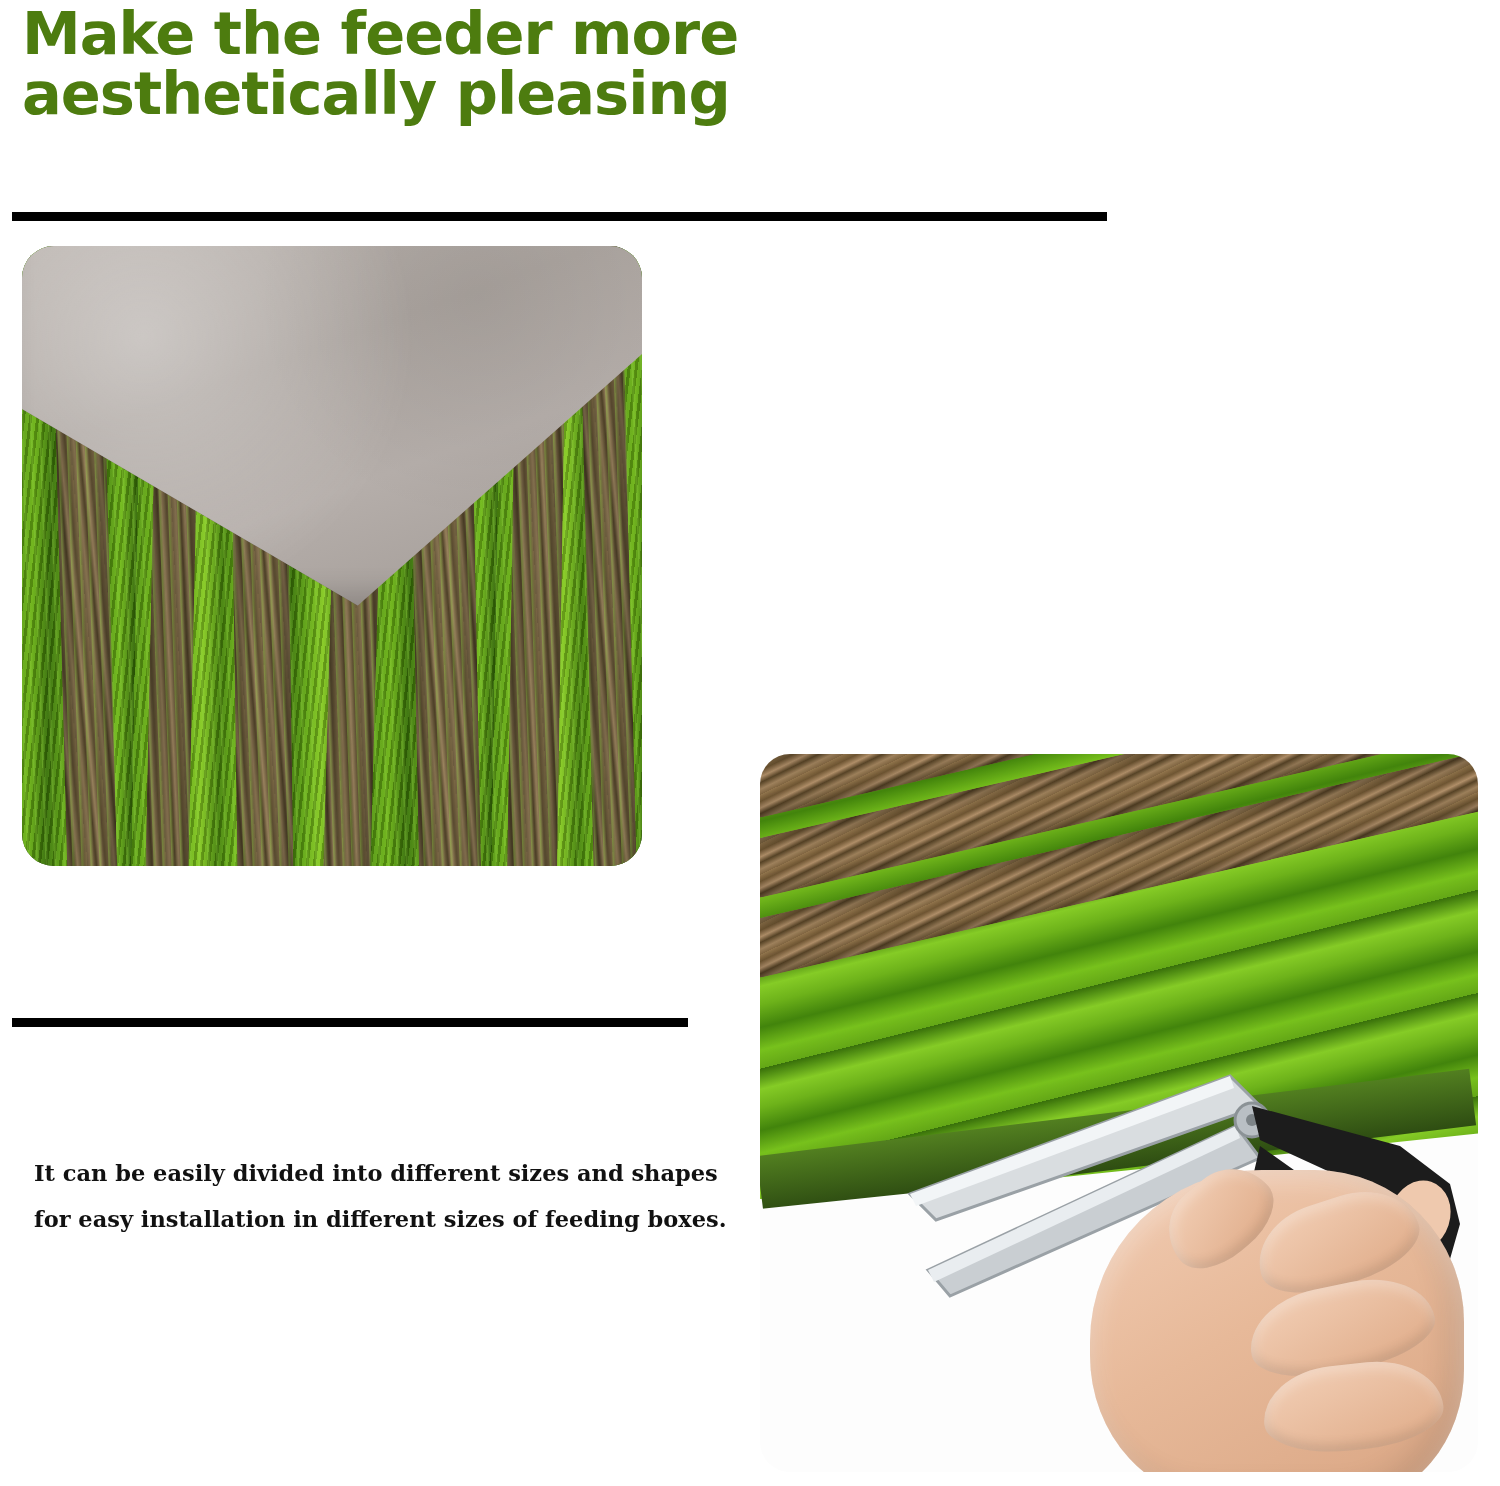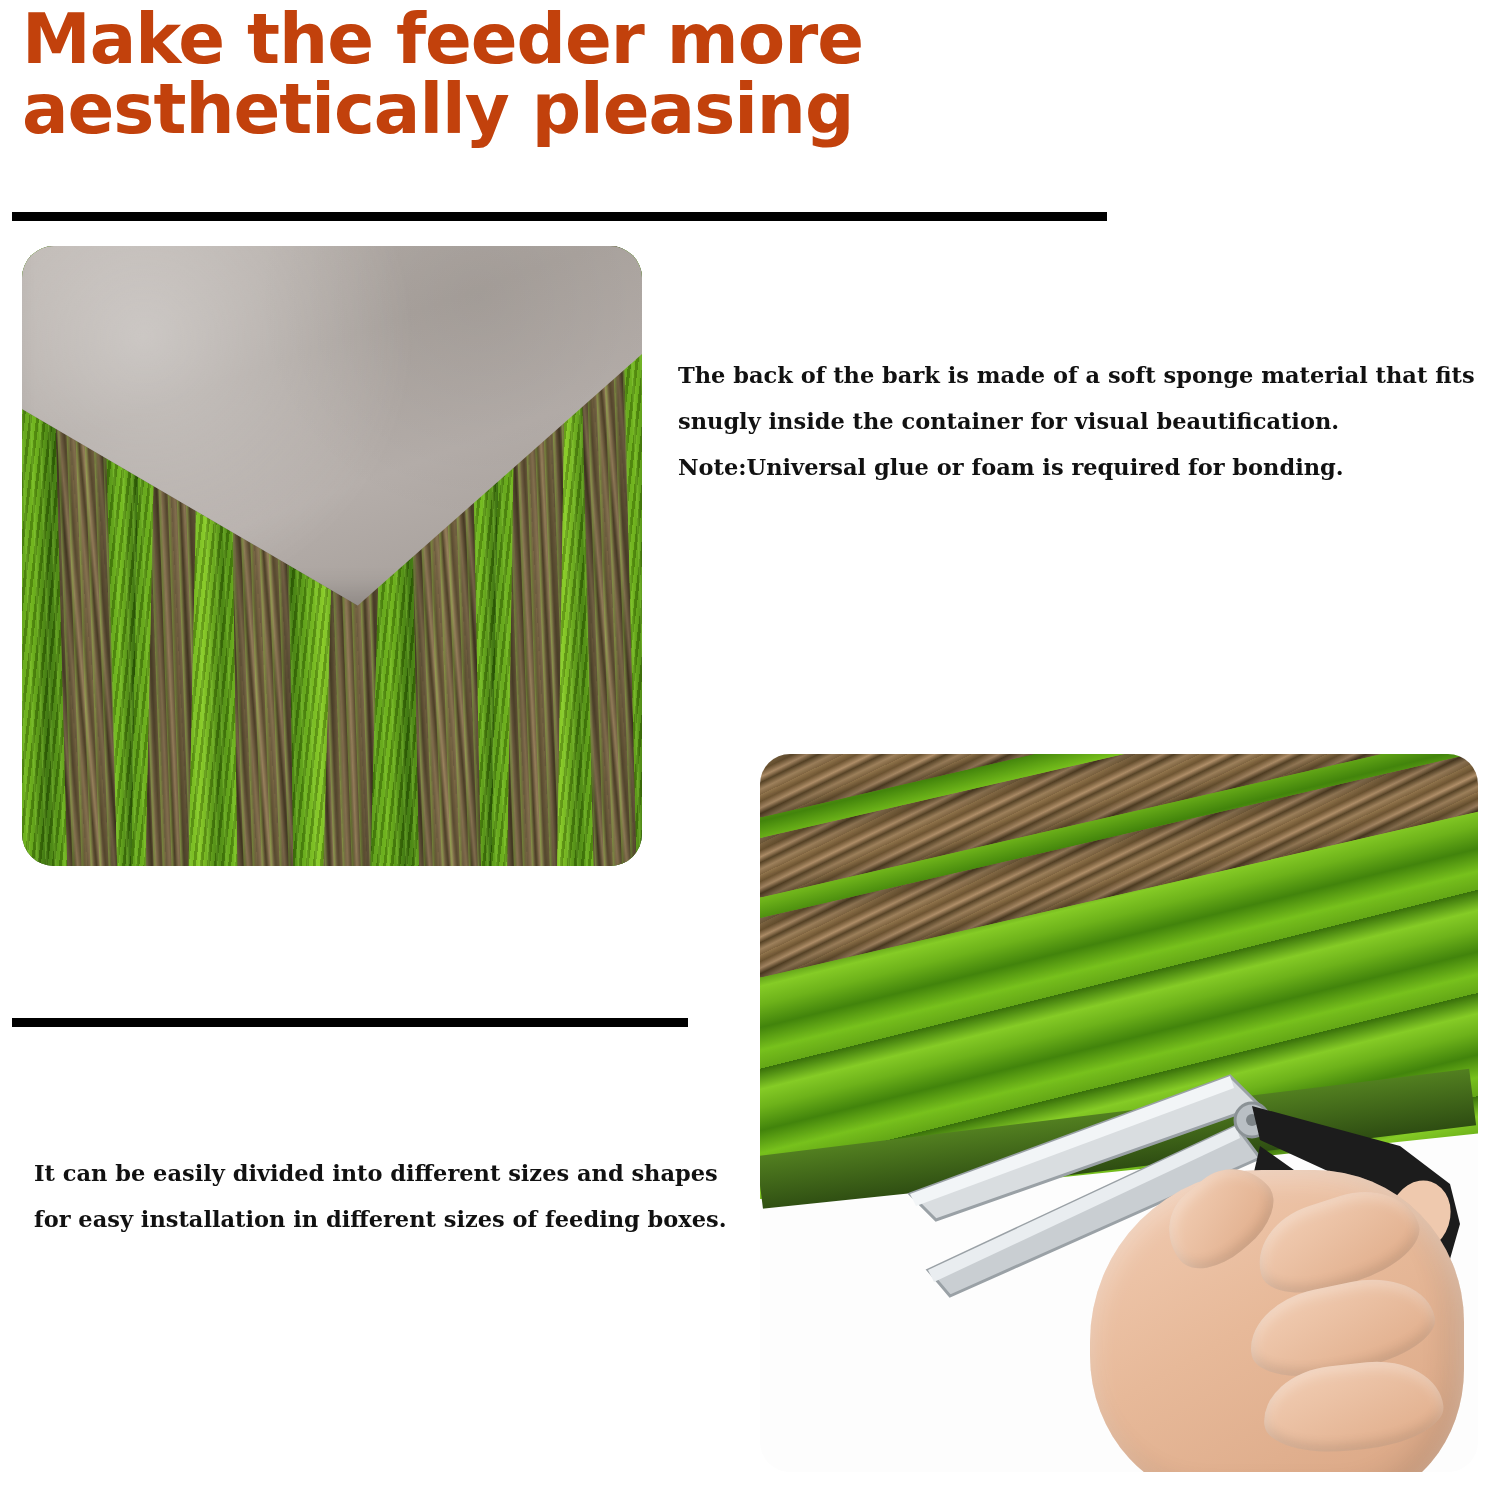--- a/index.html
+++ b/index.html
@@ -15,24 +15,24 @@
     font-family: "Liberation Sans", sans-serif;
     overflow: hidden;
   }
 
   
   .heading-1 {
     position: absolute;
     left: 22px;
     top: 4px;
     width: 1120px;
-    color: #c2410c;
+    color: #4d7c0f;
     font-family: "DejaVu Sans", sans-serif;
     font-weight: 700;
-    font-size: 69px;
+    font-size: 59px;
     line-height: 1.02;
     letter-spacing: -1px;
   }
   .rule-1 {
     position: absolute;
     left: 12px;
     top: 212px;
     width: 1095px;
     height: 9px;
     background: #000000;
@@ -260,22 +260,20 @@
     <div class="p1-bark b3"></div>
     <div class="p1-bark b4"></div>
     <div class="p1-bark b5"></div>
     <div class="p1-bark b6"></div>
     <div class="p1-bark b7"></div>
     <div class="p1-grass-fuzz"></div>
     <div class="p1-sponge-edge"></div>
     <div class="p1-sponge"></div>
   </div>
 
-  <div class="body-text text-right-top nowrap">The back of the bark is made of a soft sponge material that fits snugly inside the container for visual beautification.
-Note:Universal glue or foam is required for bonding.</div>
 
   <div class="rule-2"></div>
 
   <div class="body-text text-bottom-left">It can be easily divided into different sizes and shapes for easy installation in different sizes of feeding boxes.</div>
 
   <div class="photo2">
     <div class="p2-mat">
       <div class="p2-bark k1"></div>
       <div class="p2-bark k2"></div>
       <div class="p2-bark k3"></div>

